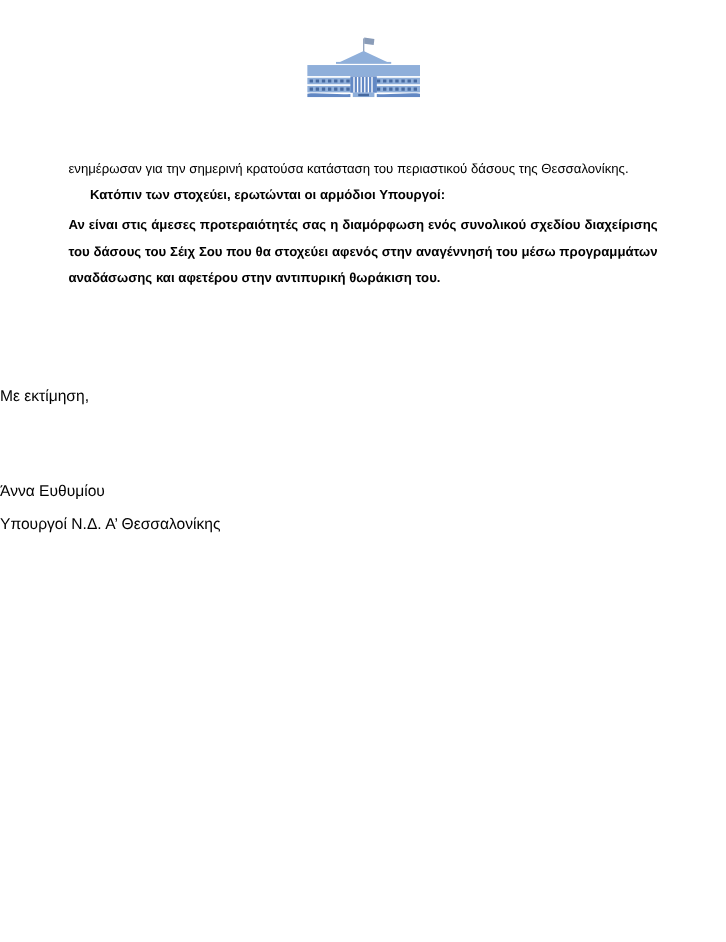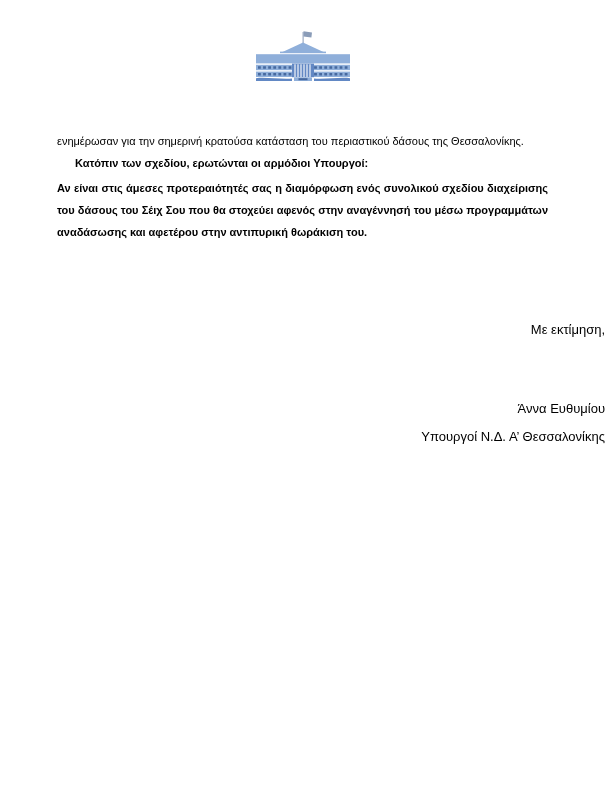--- a/index.html
+++ b/index.html
@@ -54,21 +54,21 @@
     text-align: left;
   }
   .bold-para {
     font-weight: bold;
     margin-top: 3px;
   }
   .center-line {
     position: absolute;
     left: 0;
     width: 100%;
-    text-align: right;
+    text-align: left;
     font-size: 13px;
   }
   .closing   { top: 322px; }
   .sig-name  { top: 401px; }
   .sig-title { top: 429px; }
 </style>
 </head>
 <body>
 
 <div class="page">
@@ -103,21 +103,21 @@
       <path d="M58 49.4 C 68 50.4, 86 47.8, 94 49.2 L94 52 L58 52 Z" class="logo-mid"></path>
 
       <rect x="38" y="48.4" width="18" height="3.6" class="logo-light"></rect>
       <rect x="42.5" y="49.2" width="9" height="2" class="logo-dark"></rect>
     </svg>
   </div>
 
 
   <div class="content">
     <p class="para">ενημέρωσαν για την σημερινή κρατούσα κατάσταση του περιαστικού δάσους της Θεσσαλονίκης.</p>
-    <p class="para intro">Κατόπιν των σχεδίου, ερωτώνται οι αρμόδιοι Υπουργοί:</p>
+    <p class="para intro">Κατόπιν των στοχεύει, ερωτώνται οι αρμόδιοι Υπουργοί:</p>
     <p class="para bold-para">Αν είναι στις άμεσες προτεραιότητές σας η διαμόρφωση ενός συνολικού σχεδίου διαχείρισης του δάσους του Σέιχ Σου που θα στοχεύει αφενός στην αναγέννησή του μέσω προγραμμάτων αναδάσωσης και αφετέρου στην αντιπυρική θωράκιση του.</p>
   </div>
 
   <div class="center-line closing">Με εκτίμηση,</div>
 
   <div class="center-line sig-name">Άννα Ευθυμίου</div>
 
   <div class="center-line sig-title">Υπουργοί Ν.Δ. Α’ Θεσσαλονίκης</div>
 
 </div>

